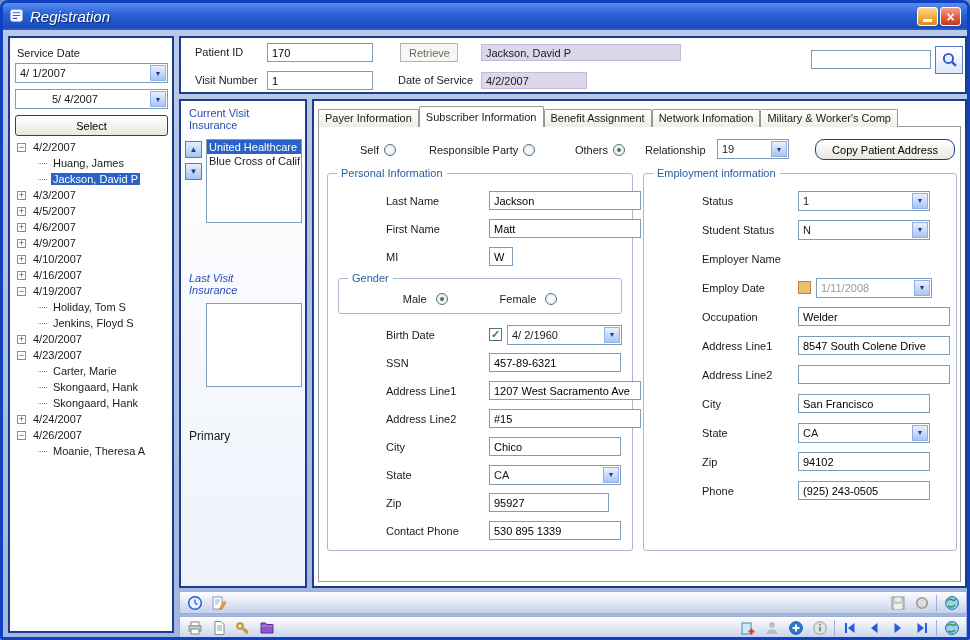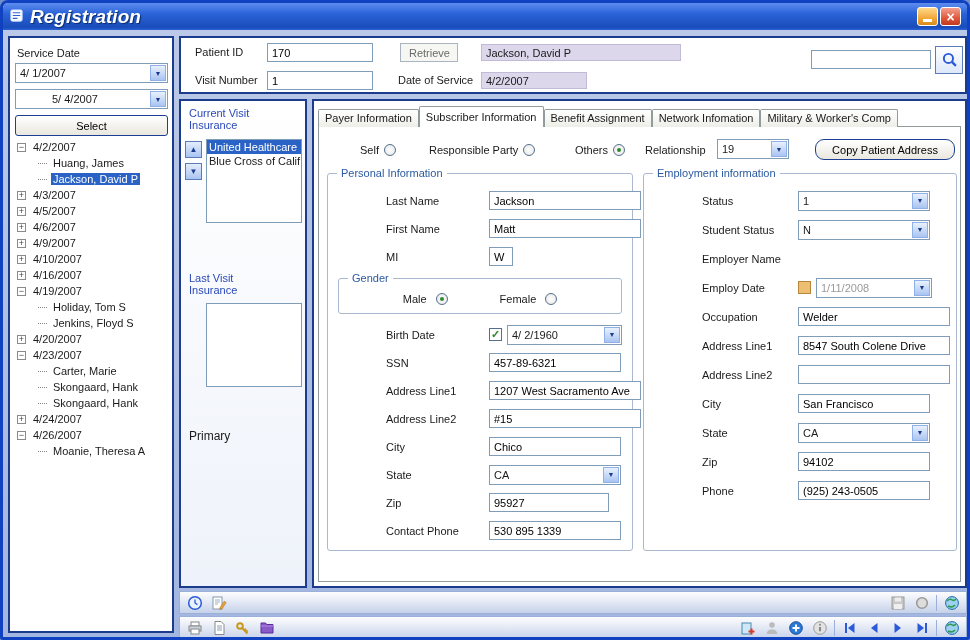--- a/index.html
+++ b/index.html
@@ -6,21 +6,21 @@
   html,body { width:970px; height:640px; }
   body { font-family:"Liberation Sans", sans-serif; font-size:11px; color:#1a1a1a; overflow:hidden; background:#6f8fc9; }
 
   .window { position:absolute; inset:0; border:3px solid #0f41c0; border-radius:8px 8px 3px 3px;
             background:linear-gradient(180deg,#bcc9e8,#a3b6e0); overflow:hidden; }
 
   
   .titlebar { position:absolute; left:0; top:0; right:0; height:27px; padding:0 6px;
               background:linear-gradient(180deg,#5d8cf0 0%,#2a63d8 40%,#1a4cba 90%,#2a63d8 100%);
               display:flex; align-items:center; }
-  .title { color:#fff; font-weight:bold; font-style:italic; font-size:19px; margin-left:6px;
+  .title { color:#fff; font-weight:normal; font-style:italic; font-size:15px; margin-left:6px;
            text-shadow:1px 1px 1px #0a2a6a; }
   .win-buttons { margin-left:auto; display:flex; gap:2px; }
   .wbtn { width:21px; height:19px; border:1px solid #fff; border-radius:3px;
           display:flex; align-items:flex-end; justify-content:center; cursor:default; }
   .btn-min { background:linear-gradient(#ffd98a,#f2a73a 60%,#d88a1a); }
   .btn-min .bar { width:9px; height:3px; background:#fff; margin-bottom:3px; }
   .btn-close { background:linear-gradient(#f2a090,#e0563a 60%,#c03a1e); align-items:center; }
   .btn-close span { color:#fff; font-weight:bold; font-size:14px; line-height:1; }
 
   
@@ -273,21 +273,21 @@
         <span>▲</span>
       </span>
     <span class="ins-dnbtn">
         <span>▼</span>
       </span>
     <div class="listbox" style="top:38px;" id="cur-ins-list">
         <div class="litem selected">United Healthcare</div>
         <div class="litem">Blue Cross of Calif</div>
       </div>
 
-    <span class="ins-label" style="left:8px; top:171px;">
+    <span class="ins-label" style="left:8px; top:171px;font-style:italic;">
       <span>Last  Visit</span><br>
       <span>Insurance</span>
     </span>
     <div class="listbox" style="top:202px;"></div>
 
     <span class="primary-lab">Primary</span>
   </div>
 
   <div class="panel main-panel">
     <div class="tabstrip" id="tabstrip">

